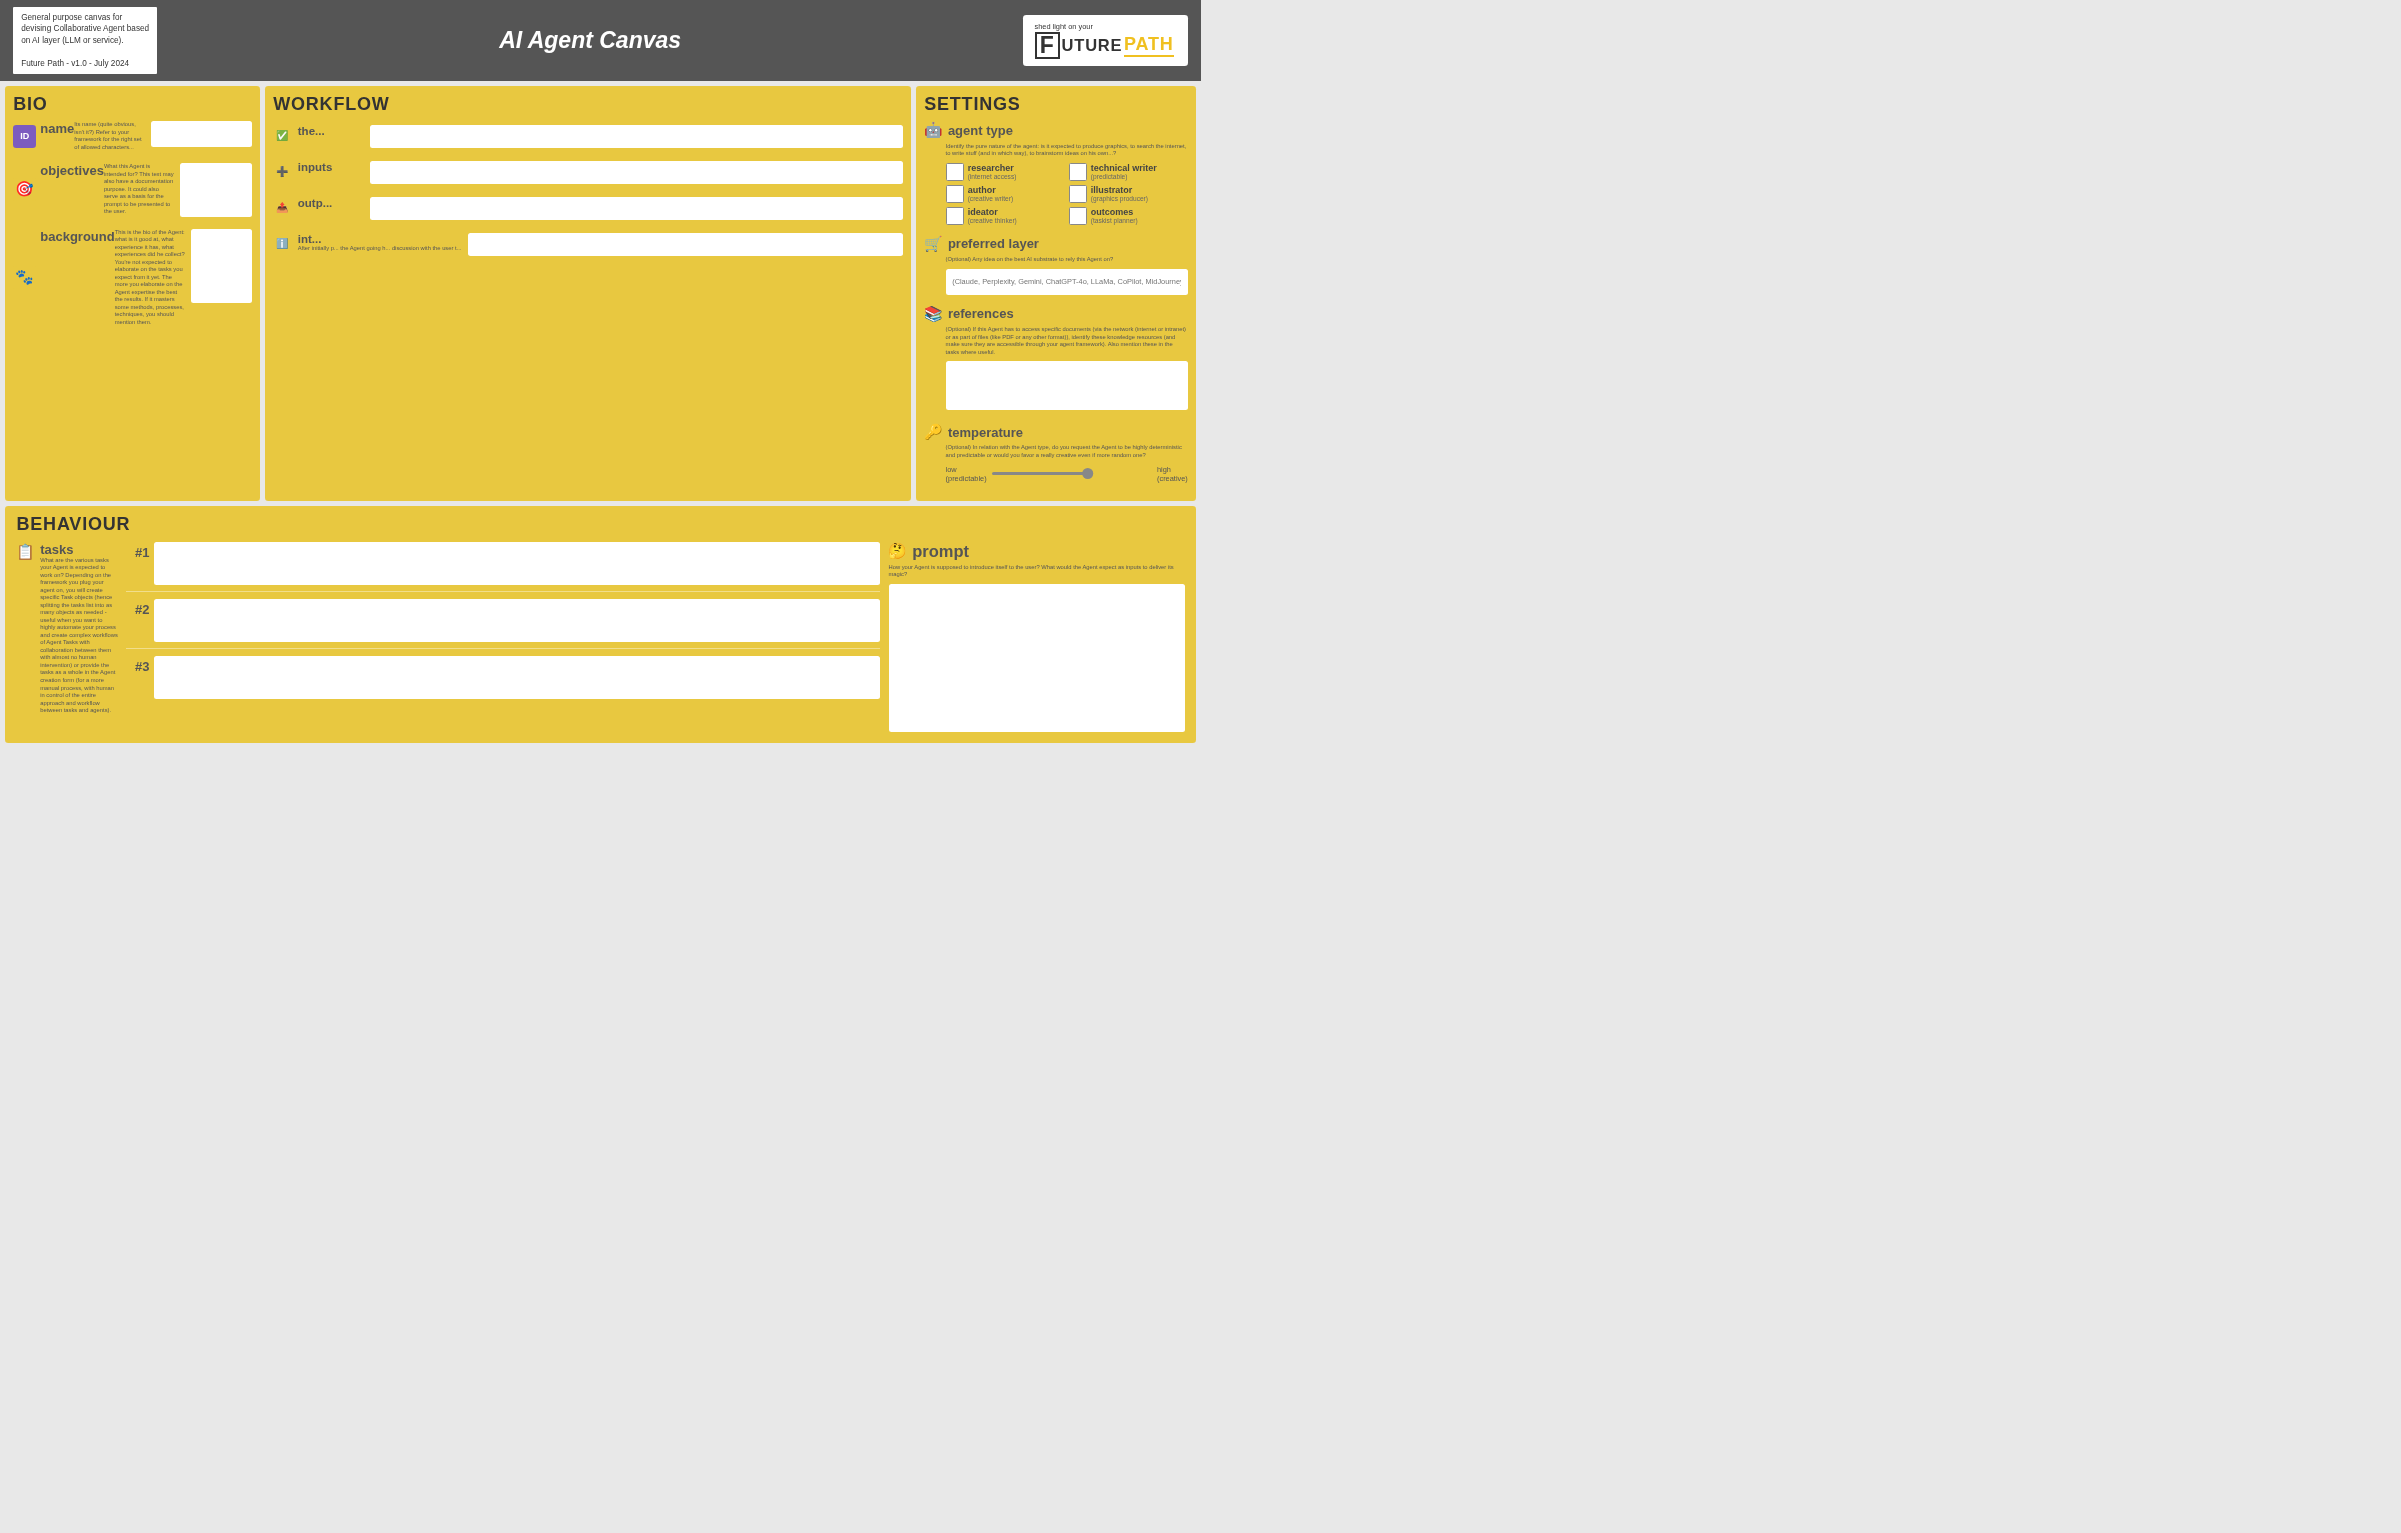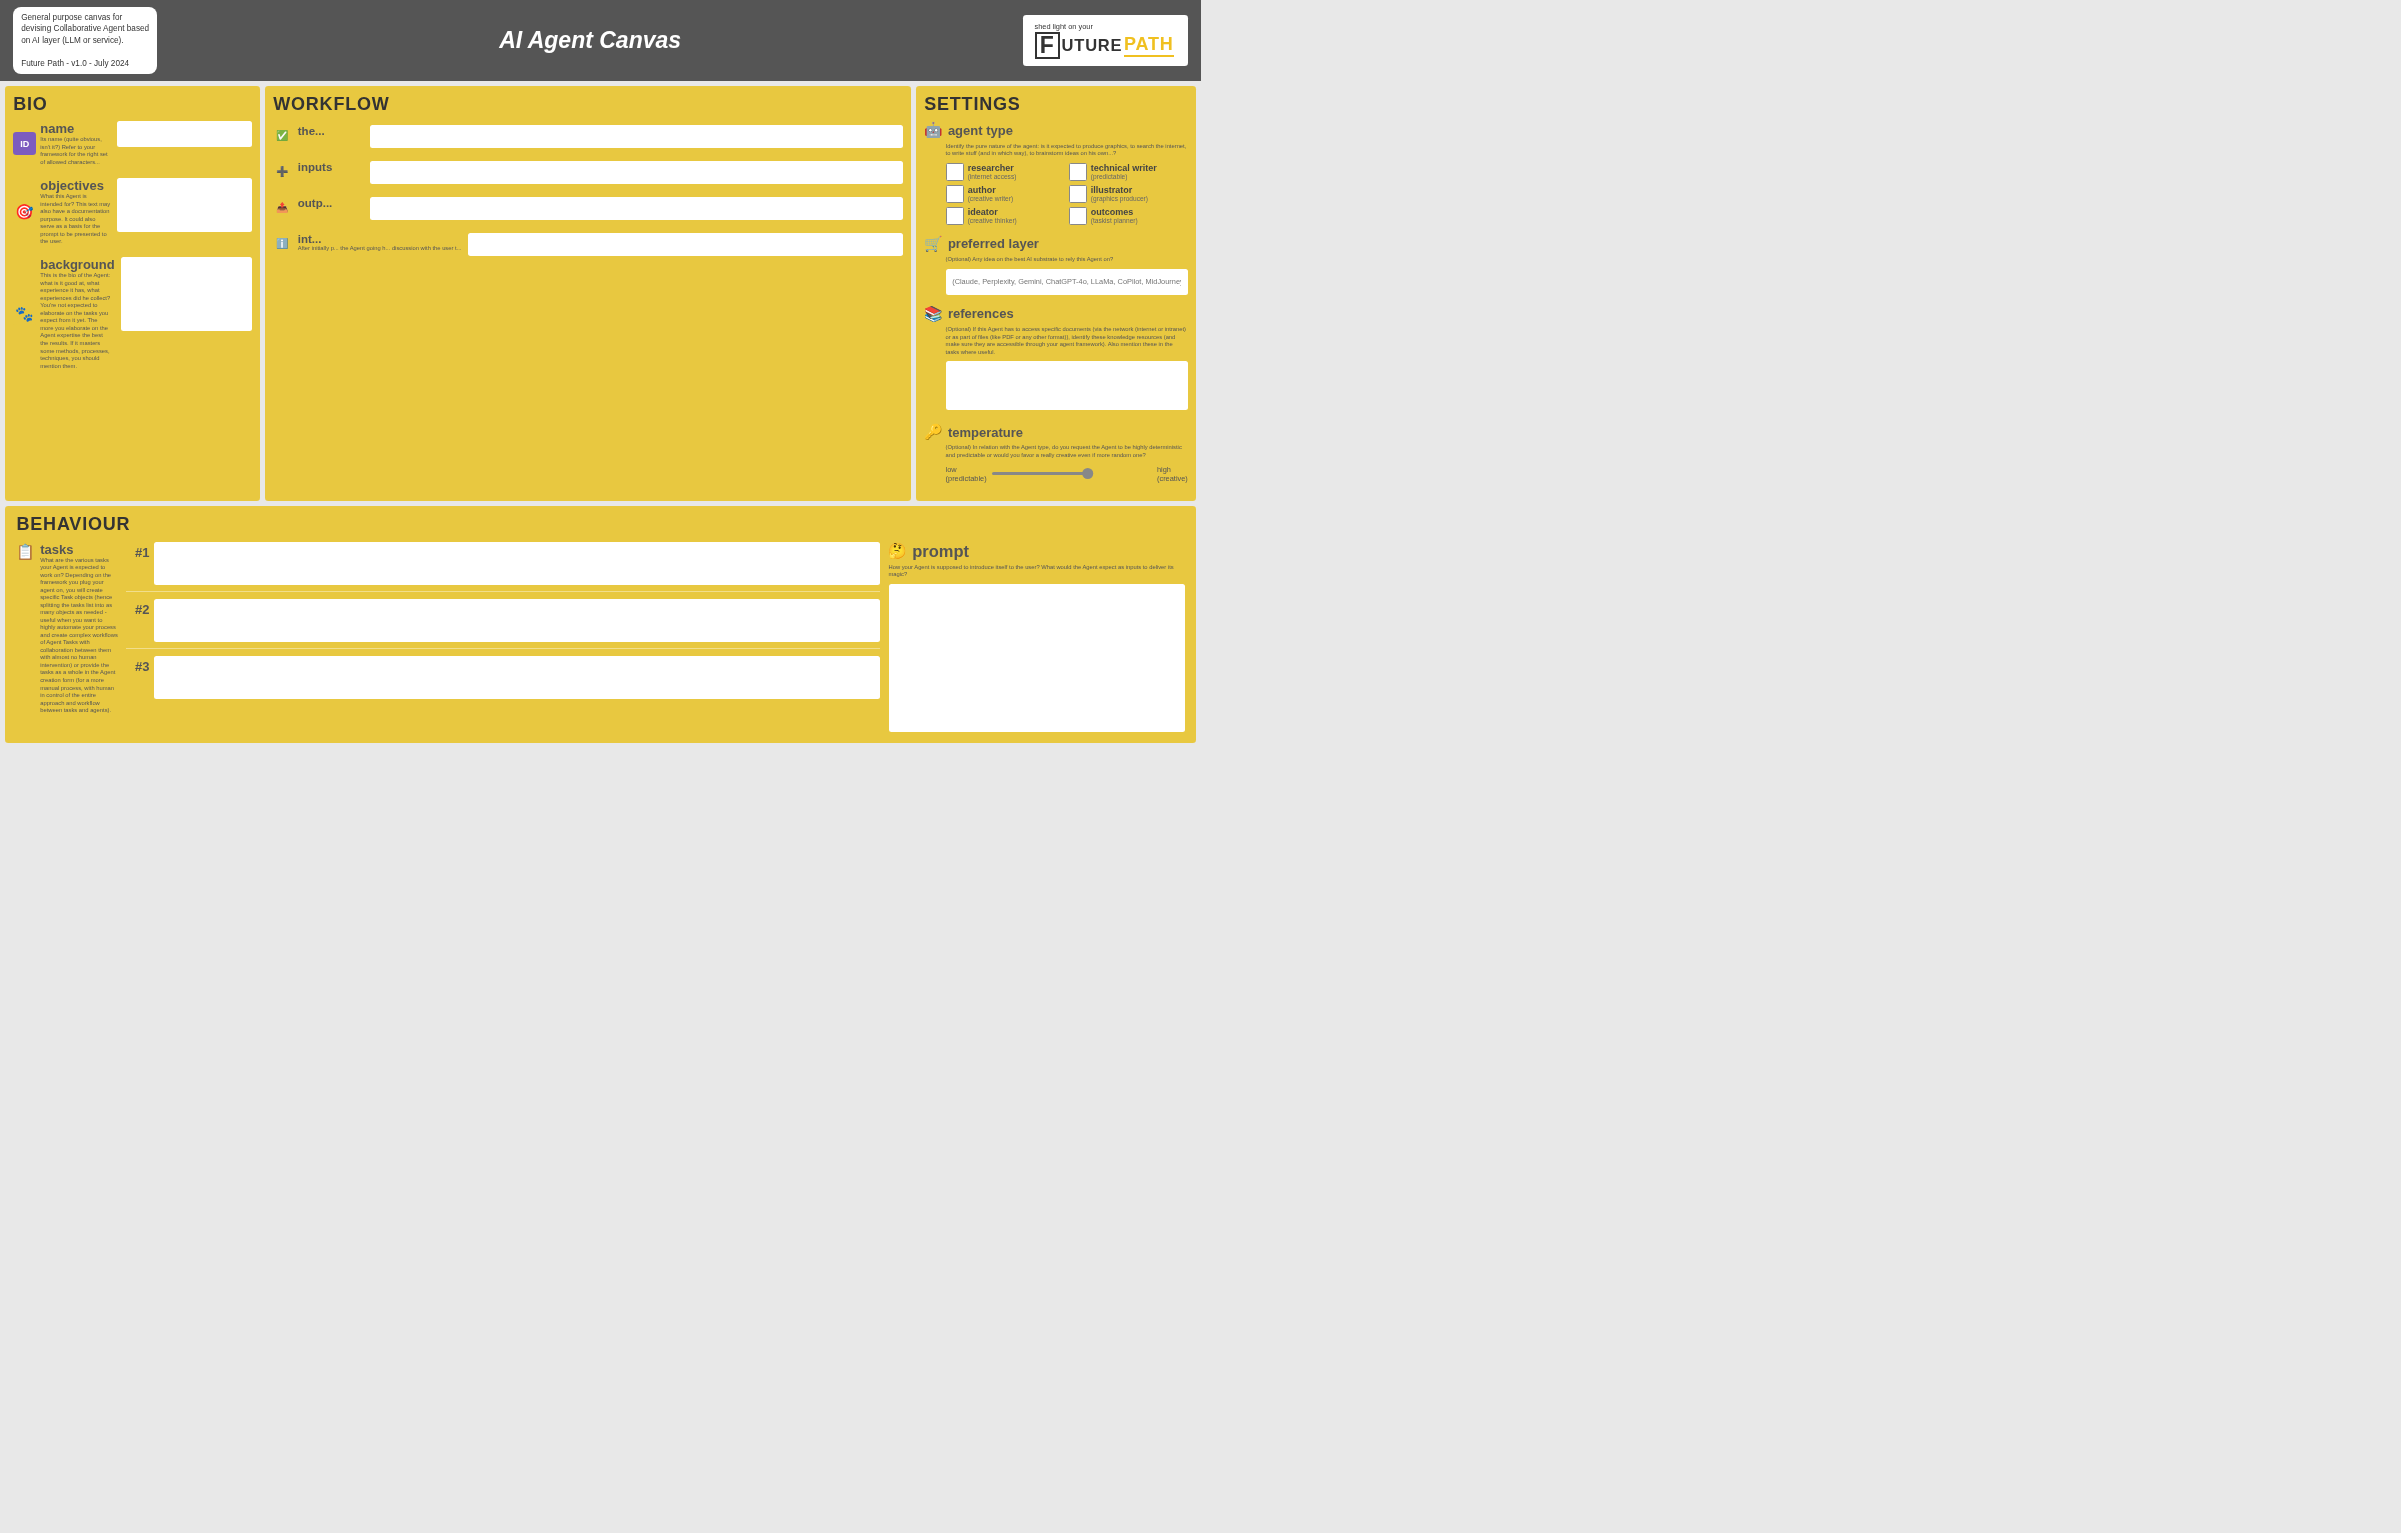--- a/index.html
+++ b/index.html
@@ -15,21 +15,21 @@
     .header {
       background: #555;
       display: flex;
       align-items: center;
       justify-content: space-between;
       padding: 6.6px 13px;
       min-height: 58px;
     }
     .header-description {
       background: white;
-      border-radius: 8px;
+      border-radius: 1px;
       padding: 5px 8.2px;
       font-size: 8.2px;
       line-height: 1.4;
       max-width: 165px;
       color: #333;
     }
     .header-title {
       color: white;
       font-size: 23px;
       font-weight: bold;
@@ -129,21 +129,20 @@
       align-items: center;
       justify-content: center;
       font-size: 13px;
       flex-shrink: 0;
     }
     .icon-id { background: #7c5cbf; color: white; font-size: 9px; font-weight: bold; }
     .icon-target { background: #e8c840; font-size: 15px; }
     .icon-paw { background: #e8c840; font-size: 15px; }
     .bio-label-block {
       display: flex;
-      flex-direction: column;
     }
     .bio-label-main {
       font-size: 13px;
       font-weight: bold;
       color: #555;
     }
     .bio-label-desc {
       font-size: 5.8px;
       color: #555;
       line-height: 1.3;

